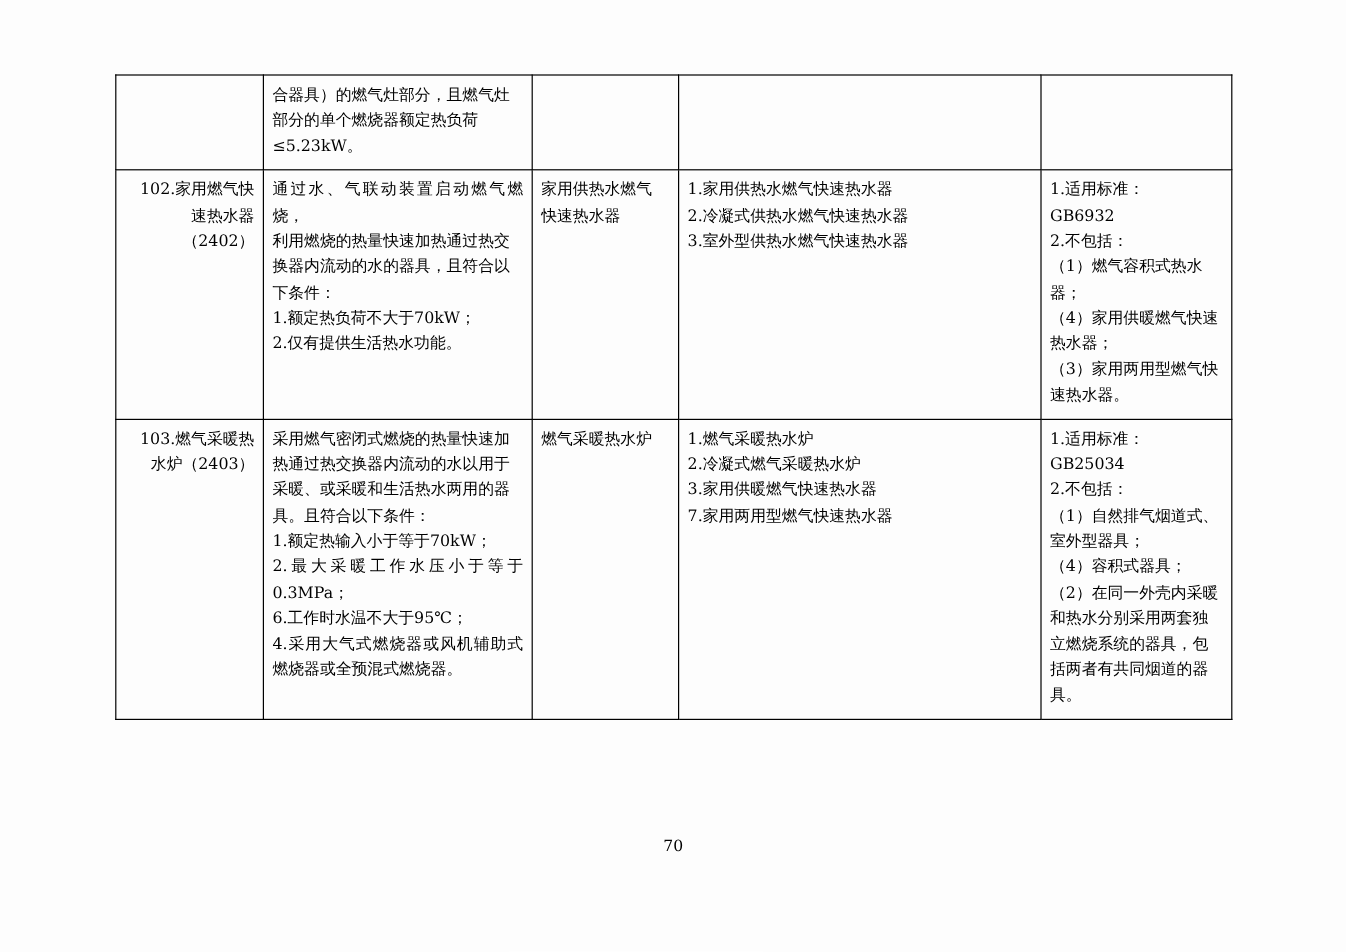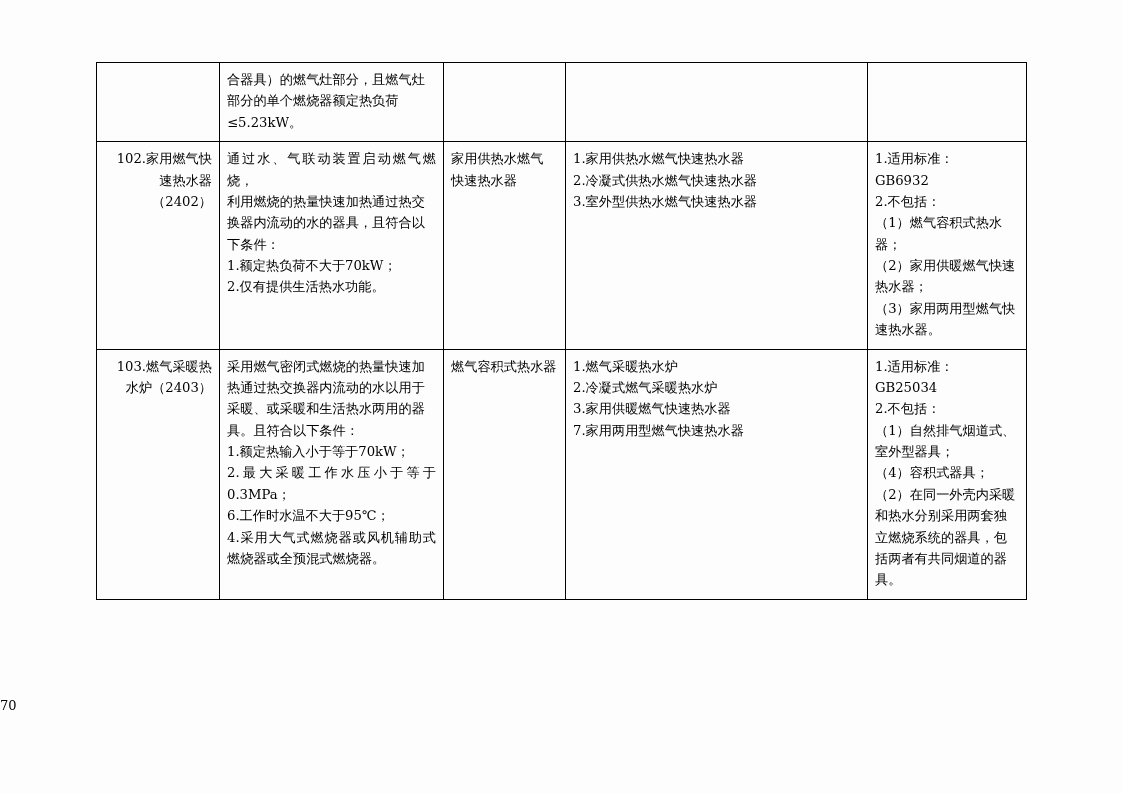--- a/index.html
+++ b/index.html
@@ -57,21 +57,21 @@
     text-align: right;
   }
   .lines p {
     margin: 0;
   }
   .page-number {
     position: absolute;
     left: 0;
     top: 698px;
     width: 1122px;
-    text-align: left;
+    text-align: center;
     font-size: 13px;
     font-family: "DejaVu Serif", "Liberation Serif", serif;
   }
 </style>
 </head>
 <body>
 
 <div class="page">
 
   <table class="doc-table">
@@ -115,41 +115,41 @@
         <td class="lines">
           <p>1.家用供热水燃气快速热水器</p>
           <p>2.冷凝式供热水燃气快速热水器</p>
           <p>3.室外型供热水燃气快速热水器</p>
         </td>
         <td class="lines">
           <p>1.适用标准：</p>
           <p>GB6932</p>
           <p>2.不包括：</p>
           <p>（1）燃气容积式热水器；</p>
-          <p>（2）家用供暖燃气快速热水器；</p>
+          <p>（4）家用供暖燃气快速热水器；</p>
           <p>（3）家用两用型燃气快速热水器。</p>
         </td>
       </tr>
 
       <tr>
         <td class="name-cell">
           <span>103.燃气采暖热水炉（2403）</span>
         </td>
         <td class="cell-just lines">
           <p>采用燃气密闭式燃烧的热量快速加</p>
           <p>热通过热交换器内流动的水以用于</p>
           <p>采暖、或采暖和生活热水两用的器</p>
           <p>具。且符合以下条件：</p>
           <p>1.额定热输入小于等于70kW；</p>
           <p>2.最大采暖工作水压小于等于0.3MPa；</p>
           <p>6.工作时水温不大于95℃；</p>
           <p>4.采用大气式燃烧器或风机辅助式燃烧器或全预混式燃烧器。</p>
         </td>
         <td class="lines">
-          <p>燃气容积式热水器</p>
+          <p>燃气采暖热水炉</p>
         </td>
         <td class="lines">
           <p>1.燃气采暖热水炉</p>
           <p>2.冷凝式燃气采暖热水炉</p>
           <p>3.家用供暖燃气快速热水器</p>
           <p>7.家用两用型燃气快速热水器</p>
         </td>
         <td class="lines">
           <p>1.适用标准：</p>
           <p>GB25034</p>

